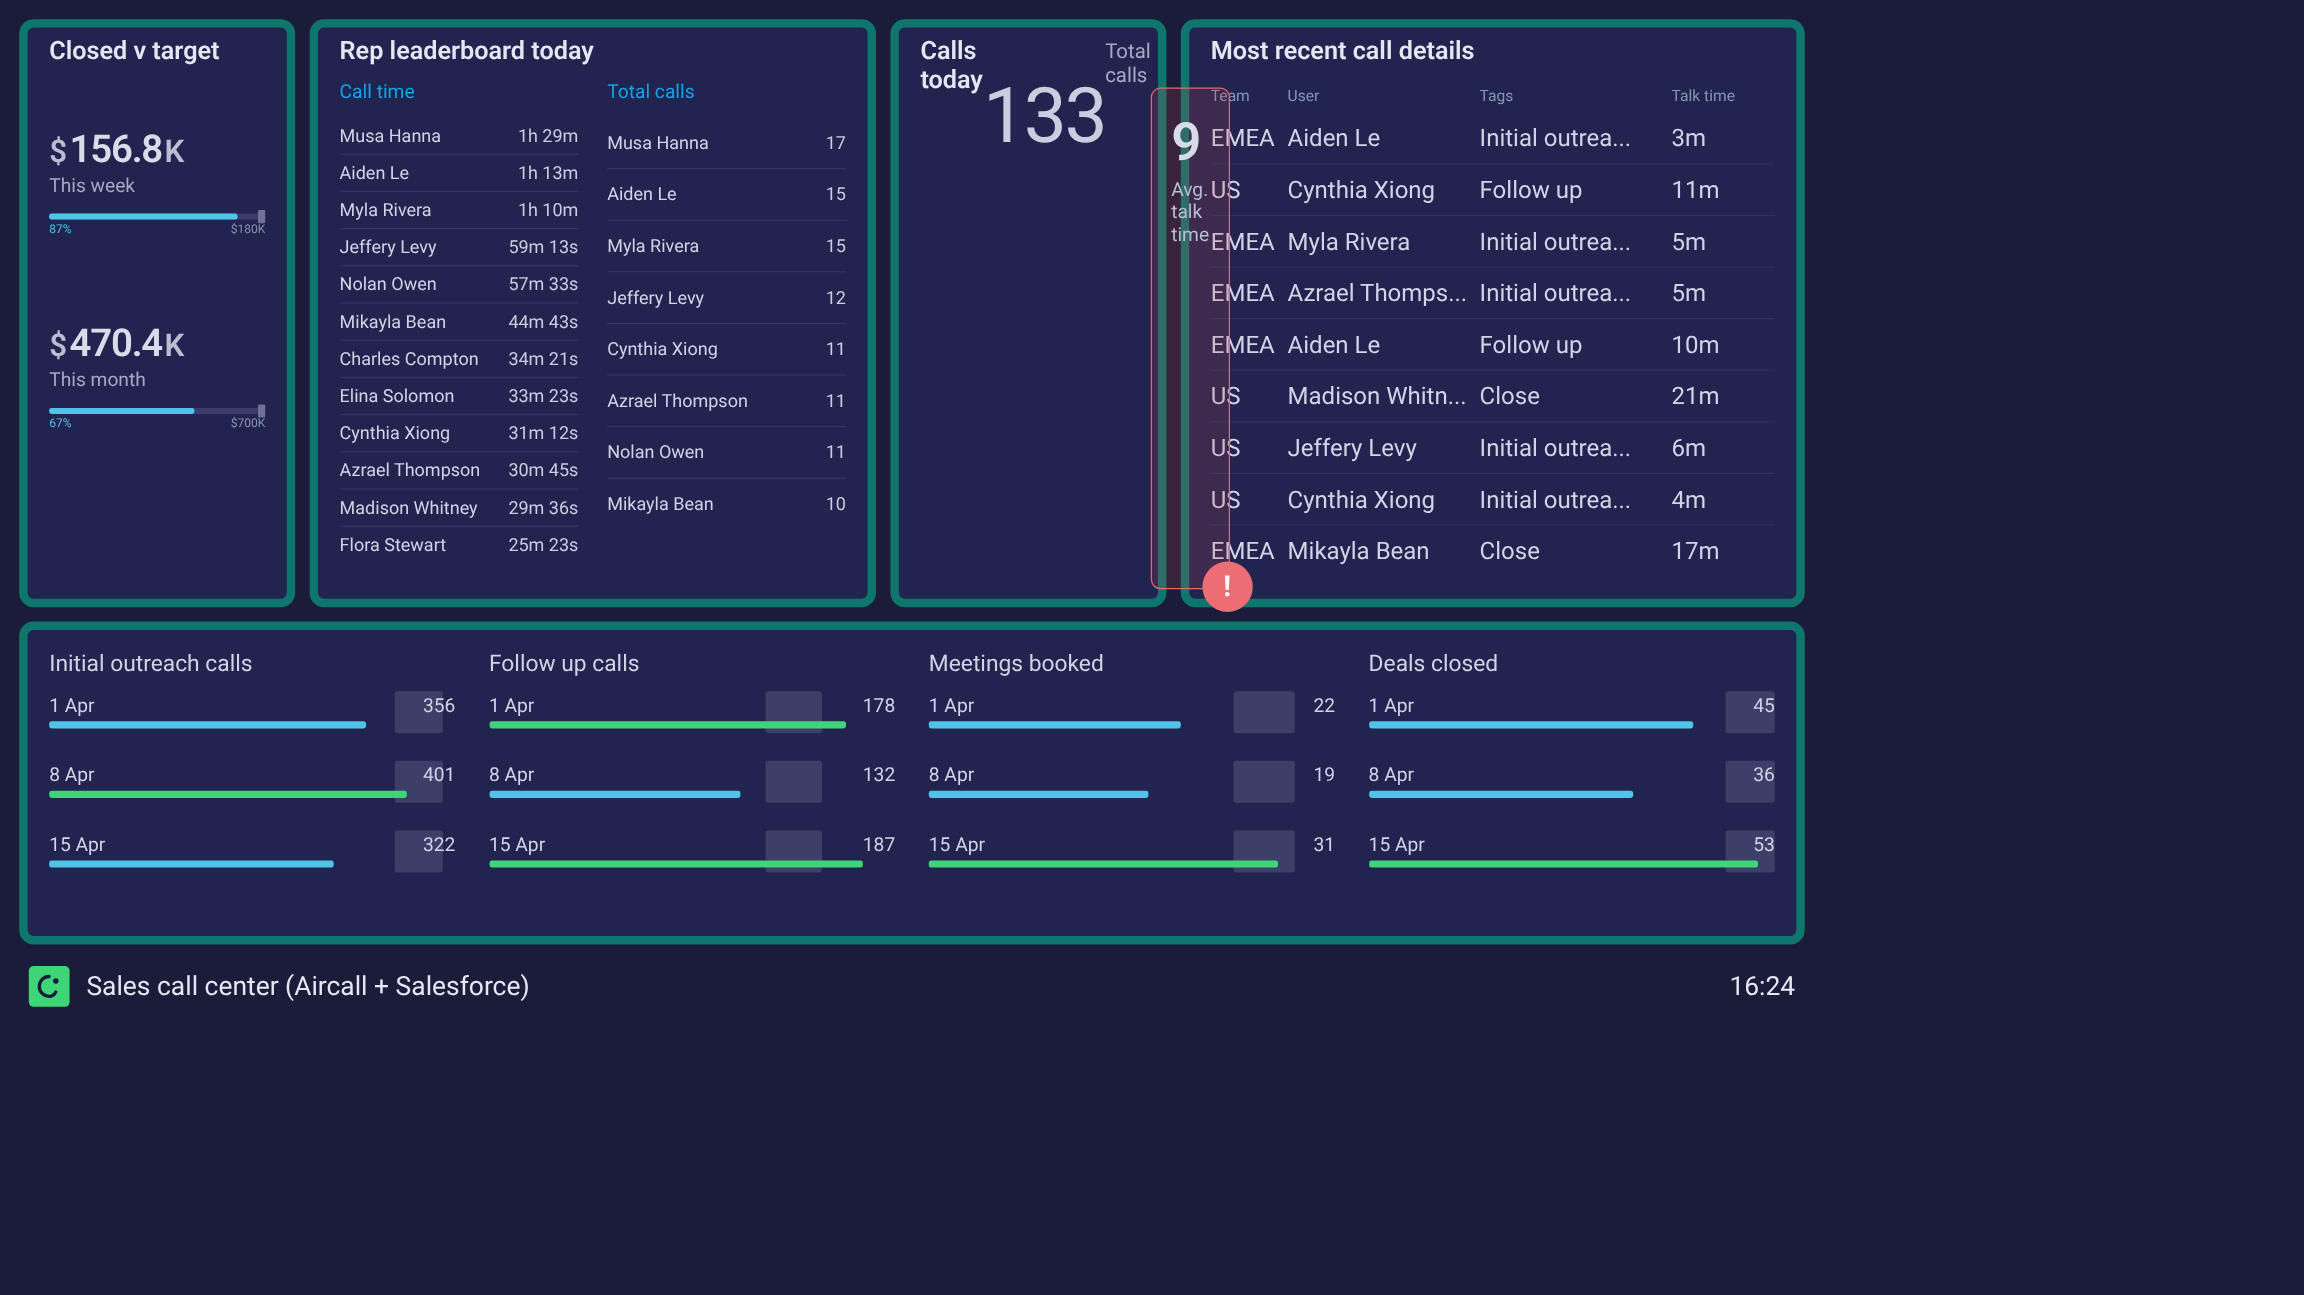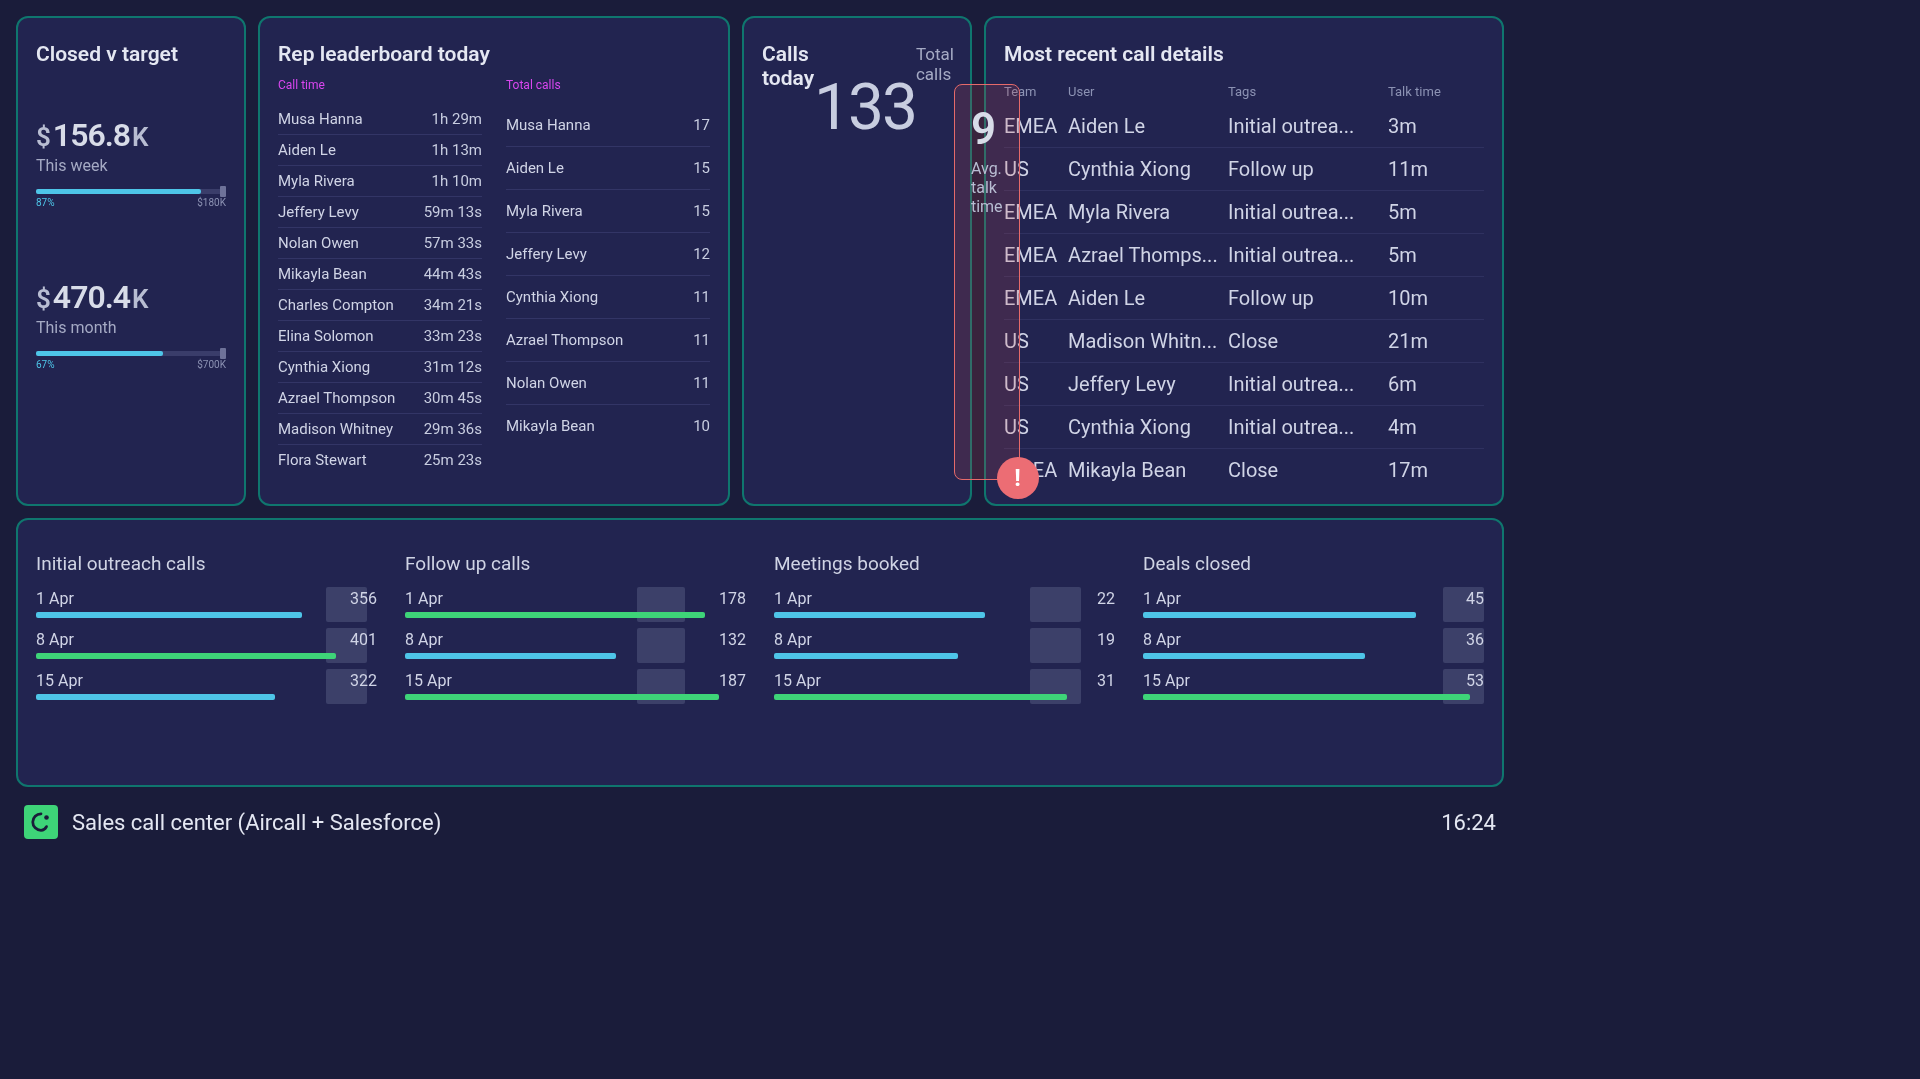--- a/index.html
+++ b/index.html
@@ -16,23 +16,23 @@
   gap: 12px;
 }
 .row1 {
   display: grid;
   grid-template-columns: 230px 472px 230px 1fr;
   gap: 12px;
   height: 490px;
 }
 .card {
   background: #222450;
-  border: 2px solid #0f766e;
+  border: 7px solid #0f766e;
   border-radius: 12px;
-  padding: 24px 18px;
+  padding: 8px 18px;
   overflow: hidden;
 }
 .card-title {
   font-size: 21px;
   font-weight: 600;
   color: #e4e7f2;
   margin-bottom: 12px;
 }
 
 .metric-block { margin-top: 50px; }
@@ -43,21 +43,21 @@
 .suffix { font-size: 26px; font-weight: 600; color: #b8bdd2; }
 .period { font-size: 16px; color: #a5aac4; margin-top: 2px; }
 .pbar-wrap { margin-top: 14px; position: relative; }
 .pbar-bg { height: 5px; background: #3a3d6a; border-radius: 2px; position: relative; }
 .pbar-fill { height: 100%; background: #4ec5e8; border-radius: 2px; }
 .pbar-cap { position:absolute; right:0; top:-3px; width:6px; height:11px; background:#6e7299; border-radius:1px; }
 .pbar-labels { display:flex; justify-content:space-between; font-size:10px; color:#8c92b3; margin-top:3px; }
 .pbar-labels .pct { color:#4ec5e8; }
 
 .lb-cols { display:grid; grid-template-columns: 1fr 1fr; gap: 24px; }
-.lb-subtitle { font-size:12px; color:#d946ef; margin-bottom:12px; }
+.lb-subtitle { font-size:16px; color:#0ea5e9; margin-bottom:12px; }
 .lb-row { display:flex; justify-content:space-between; align-items:center; padding:6px 0; border-bottom:1px solid #333566; font-size:15px; }
 .lb-row:last-child { border-bottom:none; }
 .lb-name { color:#d0d4e6; }
 .lb-val { color:#c8cde0; font-variant-numeric: tabular-nums; }
 .lb-right .lb-row { padding: 12px 0; }
 
 .calls-card { display:flex; flex-direction:row; }
 .huge-num { font-size:64px; font-weight:400; color:#c8cde0; margin-top:28px; letter-spacing:-2px; }
 .huge-label { font-size:17px; color:#a5aac4; margin-top:2px; }
 .alert-box {
@@ -80,21 +80,21 @@
 
 .tbl-head { display:grid; grid-template-columns: 64px 160px 160px 70px; font-size:13px; color:#8c92b3; padding:6px 0; }
 .tbl-row { display:grid; grid-template-columns: 64px 160px 160px 70px; font-size:20px; color:#d0d4e6; padding:9px 0; border-bottom:1px solid #2f3160; }
 .tbl-row:last-child { border-bottom:none; }
 .ellipsis { white-space:nowrap; overflow:hidden; text-overflow:ellipsis; }
 
 .row2 { flex:1; }
 .pipeline-card { height: 100%; }
 .pipe-grid { display:grid; grid-template-columns: repeat(4,1fr); gap: 28px; margin-top:8px; }
 .pipe-subtitle { font-size:19px; color:#cfd3e4; margin-bottom:14px; }
-.pipe-row { position:relative; margin-bottom:12px; }
+.pipe-row { position:relative; margin-bottom:29px; }
 .pipe-row-label { display:flex; justify-content:space-between; font-size:16px; color:#d0d4e6; margin-bottom:4px; align-items:center; }
 .pipe-target-box { position:absolute; top:-2px; bottom:-4px; background:rgba(140,146,179,0.25); border-radius:2px; }
 .pipe-bar-bg { height:6px; background:transparent; position:relative; }
 .pipe-bar { height:6px; border-radius:2px; }
 .bar-blue { background:#4ec5e8; }
 .bar-green { background:#3ed478; }
 .pipe-val { position:relative; z-index:2; }
 
 .footer { display:flex; align-items:center; justify-content:space-between; padding:6px 8px 0; }
 .footer-left { display:flex; align-items:center; gap:14px; }

